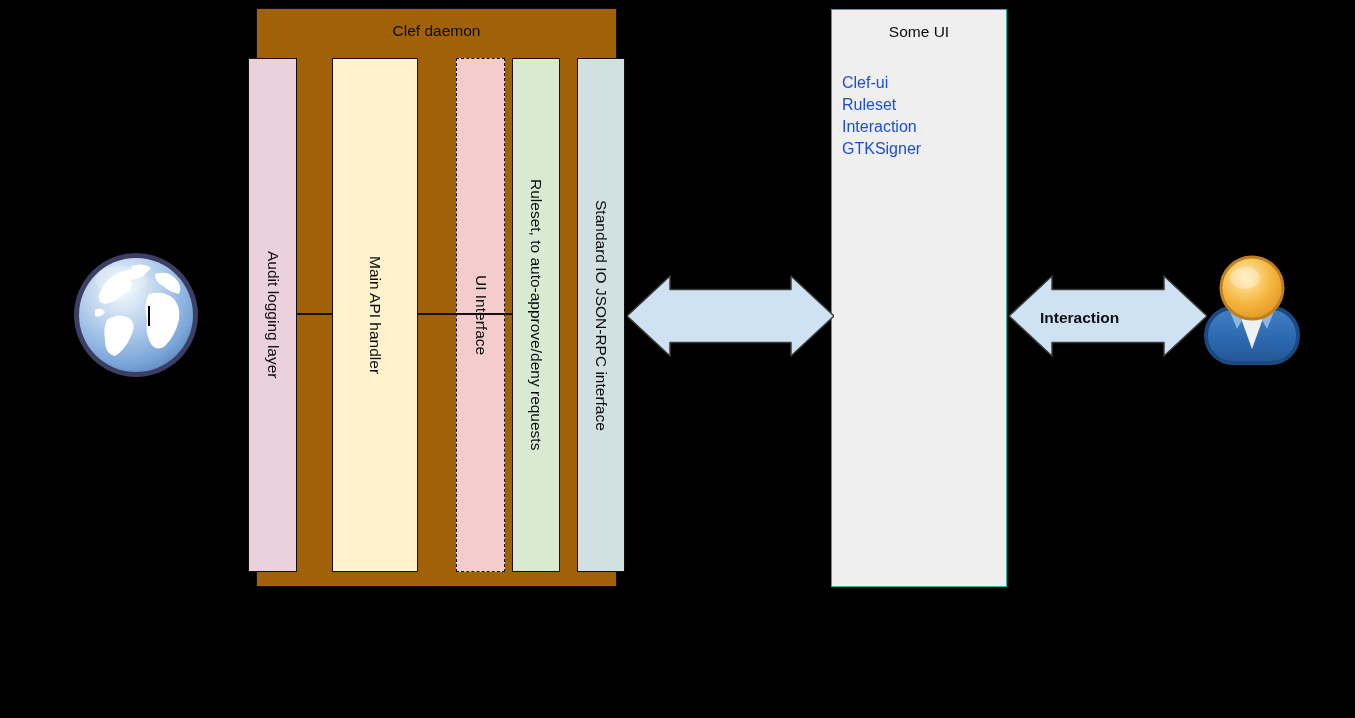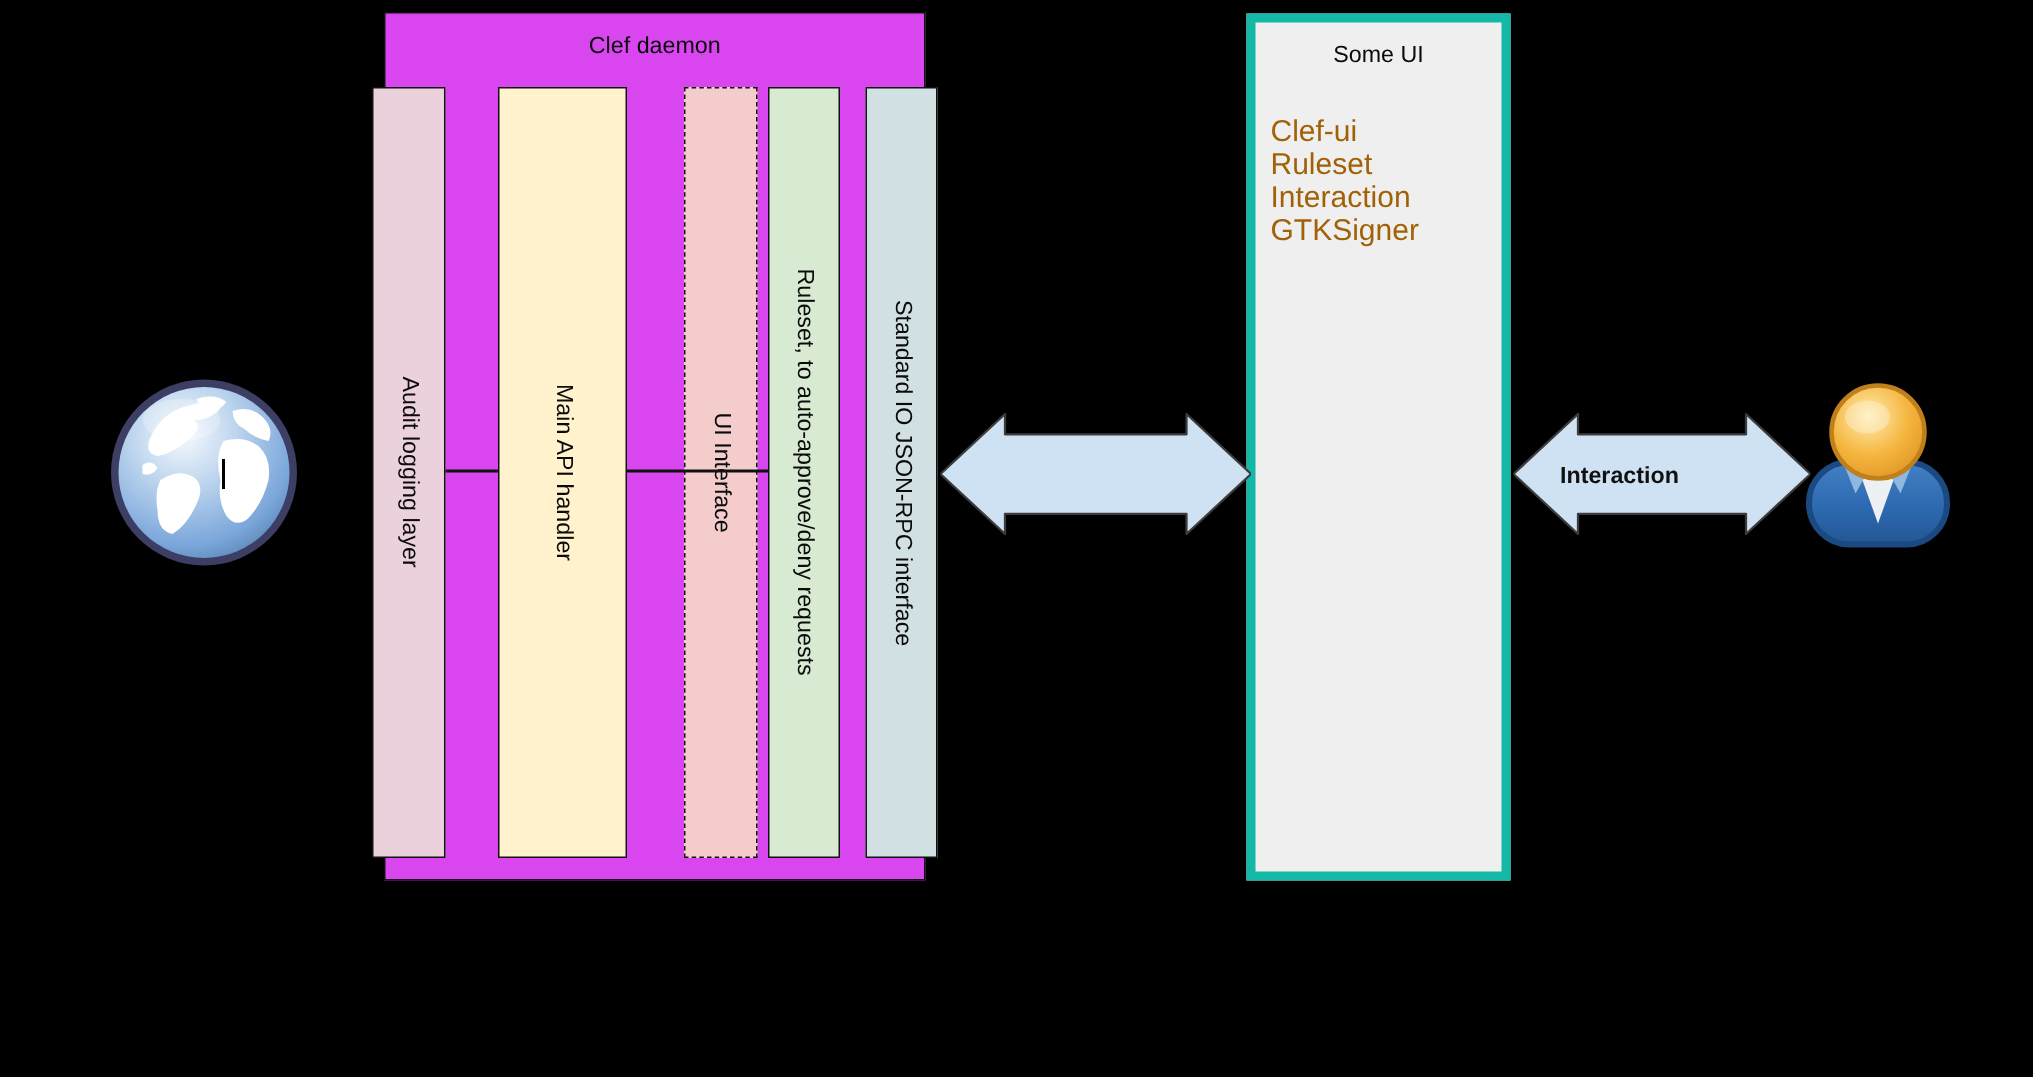--- a/index.html
+++ b/index.html
@@ -10,33 +10,33 @@
     background: #000000;
     overflow: hidden;
     font-family: "Liberation Sans", sans-serif;
     color: #0b0b0b;
   }
   .abs { position: absolute; }
 
   
   .daemon-box {
     left: 256px; top: 8px; width: 361px; height: 579px;
-    background: #d946ef; border: 1px solid #111; box-sizing: border-box;
+    background: #a16207; border: 1px solid #111; box-sizing: border-box;
   }
   .someui-box {
     left: 831px; top: 9px; width: 176px; height: 578px;
-    background: #efefef; border: 6px solid #14b8a6; box-sizing: border-box;
+    background: #efefef; border: 1px solid #14b8a6; box-sizing: border-box;
   }
   .box-title {
     display: block; text-align: center; padding-top: 13px;
     font-size: 15.5px; color: #0b0b0b;
   }
   .someui-list {
     position: absolute; left: 10px; top: 62px;
-    font-size: 20px; line-height: 22px; color: #a16207;
+    font-size: 16px; line-height: 22px; color: #1d4ed8;
   }
   .someui-list div { white-space: nowrap; }
 
   
   .layer {
     position: absolute; top: 58px; height: 514px;
     box-sizing: border-box; border: 1px solid #111;
     display: flex; align-items: center; justify-content: center;
   }
   .layer-label {

